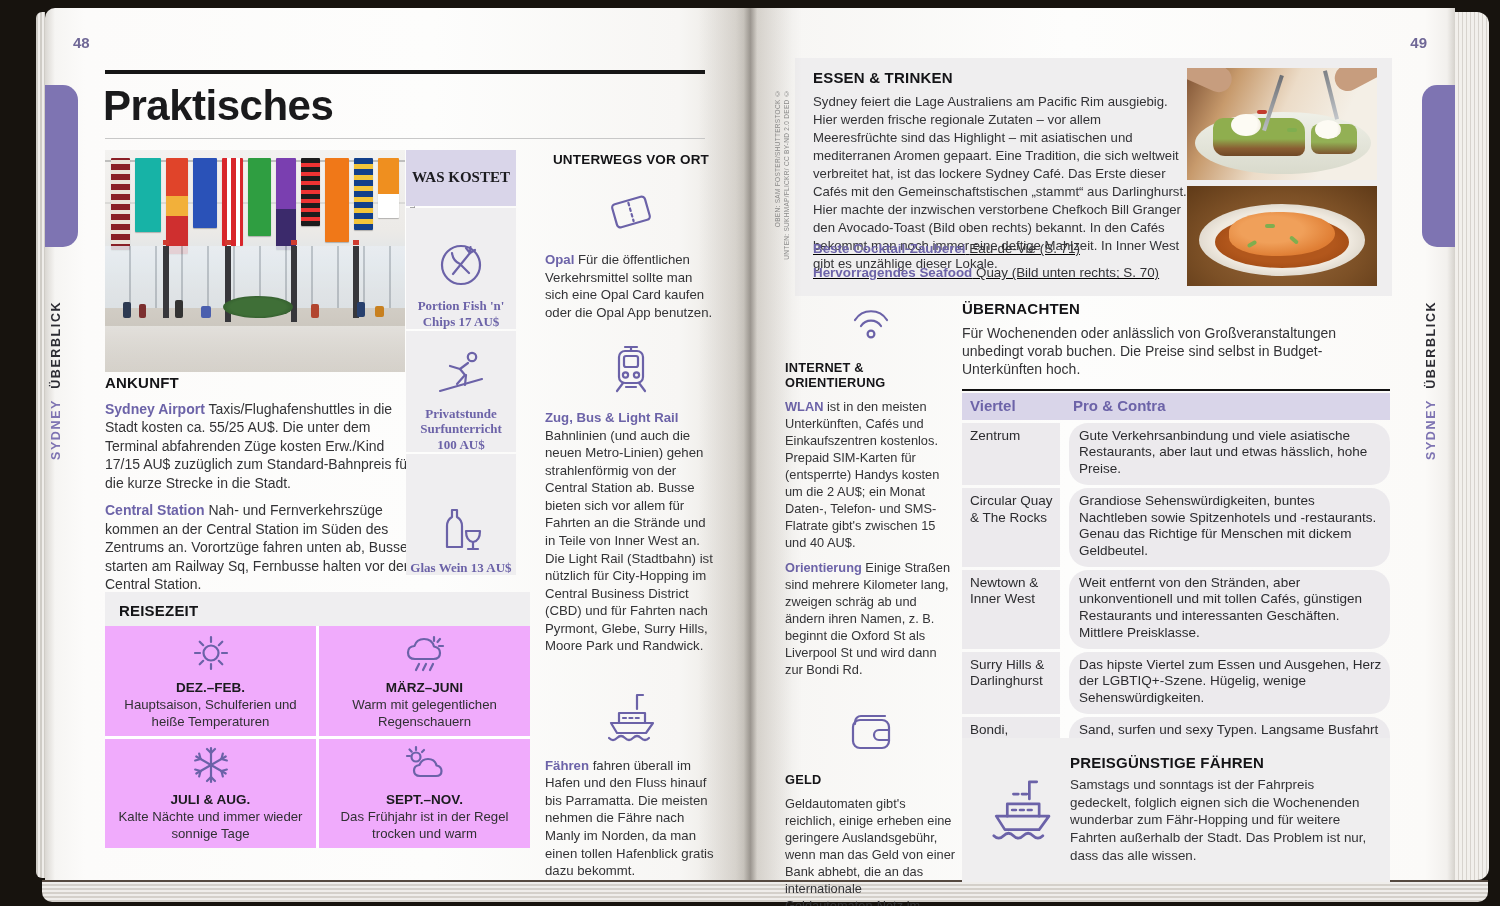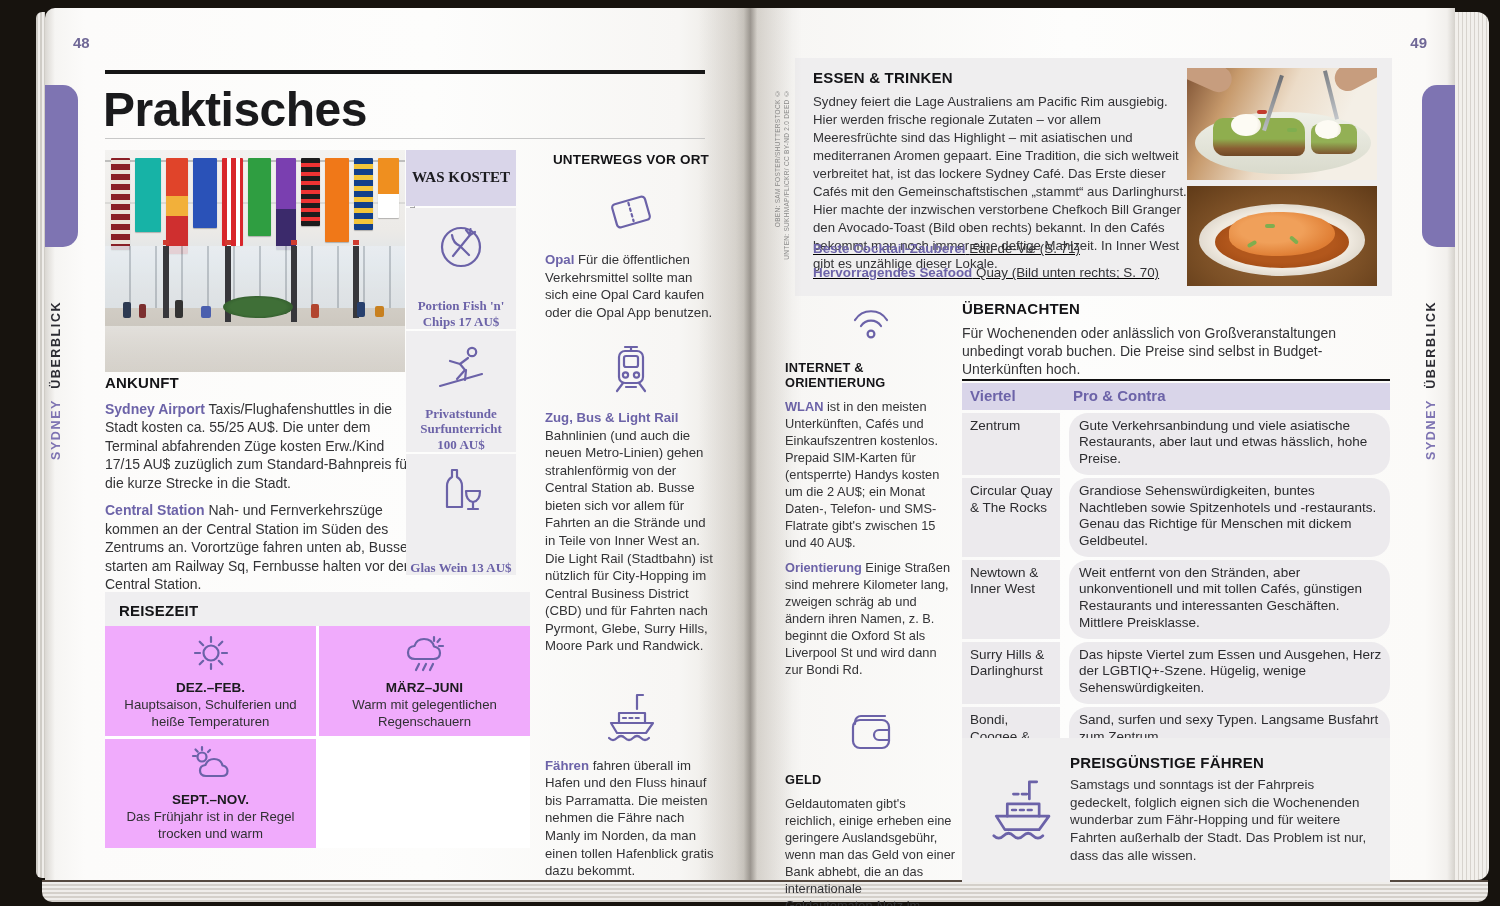--- a/index.html
+++ b/index.html
@@ -40,21 +40,21 @@
   .tab-label{position:absolute;top:242px;width:30px;height:210px;
     writing-mode:vertical-rl;transform:rotate(180deg);
     font-size:12.5px;font-weight:bold;letter-spacing:1.6px;white-space:nowrap;}
   .tab-label .sec{color:#7e74b2;}
   .tab-label .lab{color:#2c2c33;}
   .tab-label-l{left:4px;}
   .tab-label-r{left:674px;}
 
   
   .rule-top{position:absolute;left:60px;top:62px;width:600px;height:4px;background:#161616;}
-  .title{position:absolute;left:58px;top:74px;font-size:48px;font-weight:bold;
+  .title{position:absolute;left:58px;top:74px;font-size:42px;font-weight:bold;
     letter-spacing:-.5px;color:#1a1a1c;}
   .rule-thin{position:absolute;left:60px;top:130px;width:600px;height:1px;background:#c8c8c8;}
 
   .photo-airport{position:absolute;left:60px;top:142px;width:300px;height:222px;overflow:hidden;
     background:linear-gradient(180deg,#f3f2f0 0,#eceae7 36%,#dfe4e7 50%,#d6d2ca 63%,#ccc7bf 80%,#d5d1ca 100%);}
   .beam{position:absolute;left:0;width:100%;height:2px;background:rgba(150,150,150,.55);}
   .flags{position:absolute;left:6px;top:8px;width:288px;height:110px;display:flex;gap:5px;align-items:flex-start;}
   .flag{border-radius:1px;box-shadow:0 1px 1px rgba(0,0,0,.25);}
   .glasswall{position:absolute;left:0;top:96px;width:100%;height:62px;
     background:repeating-linear-gradient(90deg,rgba(175,188,198,.0) 0 24px,rgba(120,130,140,.45) 24px 26px),
@@ -68,21 +68,21 @@
     background:linear-gradient(180deg,rgba(255,255,255,.45),rgba(255,255,255,0));}
   .credit-v{position:absolute;writing-mode:vertical-rl;font-size:7px;letter-spacing:.4px;color:#909090;white-space:nowrap;}
   .credit-airport{left:364px;top:144px;}
 
   .ankunft{position:absolute;left:60px;top:366px;width:314px;}
   .ankunft p{margin:9px 0 0;font-size:14px;line-height:1.32;}
   .waskostet{position:absolute;left:361px;top:142px;width:110px;font-family:Liberation Serif, serif;}
   .wk-head{height:56px;background:#d9d5e9;display:flex;align-items:center;justify-content:center;
     text-align:center;font-size:15px;font-weight:bold;color:#1c1c20;line-height:1.15;}
   .wk-cell{margin-top:2px;height:121px;background:#efeef0;display:flex;flex-direction:column;
-    align-items:center;justify-content:space-between;padding-top:10px;box-sizing:border-box;}
+    align-items:center;justify-content:flex-end;padding-top:10px;box-sizing:border-box;}
   .wk-label{margin-top:4px;text-align:center;font-size:13px;font-weight:bold;color:#6c63a8;line-height:1.18;padding:0 3px;}
 
   .unterwegs{position:absolute;left:500px;top:144px;width:172px;}
   .uw-head{text-align:center;font-size:13.5px;font-weight:bold;color:#141417;letter-spacing:.2px;}
   .uw-icon{display:flex;justify-content:center;}
   .uw-icon.m1{margin-top:16px;} .uw-icon.m2{margin-top:22px;} .uw-icon.m3{margin-top:30px;}
   .unterwegs p{margin:10px 0 0;font-size:13.2px;line-height:1.33;}
 
   .reisezeit{position:absolute;left:60px;top:584px;width:425px;height:256px;background:#efeef0;}
   .rz-head{position:absolute;left:14px;top:10px;}
@@ -129,21 +129,21 @@
   .herb{position:absolute;width:10px;height:4px;border-radius:2px;background:#7fae4f;}
 
   .netcol{position:absolute;left:35px;top:288px;width:172px;}
   .netcol .icon-row{display:flex;justify-content:center;}
   .netcol h4{margin:12px 0 0;font-size:12.8px;font-weight:bold;color:#141417;letter-spacing:.2px;}
   .netcol p{margin:8px 0 0;font-size:12.8px;line-height:1.33;}
   .netcol .icon-wallet{margin-top:26px;}
 
   .ueber{position:absolute;left:212px;top:292px;width:428px;}
   .ueber-intro{margin:7px 0 0;font-size:14px;line-height:1.3;}
-  .vtable{border-top:2.5px solid #111;}
+  .vtable{margin-top:10px;border-top:2.5px solid #111;}
   .t-head{display:flex;background:#d9d5e9;padding:4px 0 6px;margin-top:2px;}
   .t-h1{width:101px;padding-left:8px;box-sizing:border-box;}
   .t-h2{padding-left:10px;}
   .t-head span{font-size:15px;font-weight:bold;color:#6c63a8;}
   .t-row{display:flex;gap:9px;margin-top:3px;}
   .t-c1{width:98px;box-sizing:border-box;background:#eceaed;padding:5px 5px 7px 8px;
     font-size:13.5px;line-height:1.24;color:#2c2c2f;}
   .t-c2{flex:1;background:#eceaed;padding:5px 8px 7px 10px;
     font-size:13.5px;line-height:1.24;color:#2c2c2f;border-radius:19px;}
 
@@ -296,20 +296,39 @@
           <svg class="ic" width="44" height="44" viewBox="0 0 44 44">
             <path d="M31,6 v4 M37,8 l-2.5,3 M40,15 h-4"></path>
             <path d="M12,28 q-7,0 -7,-6.5 q0,-6 6.5,-6.5 q2,-7 9.5,-7 q8,0 10,7.5 q6,1 6,6.5 q0,6 -6.5,6 z"></path>
             <path d="M16,33 l-3,6 M23,33 l-3,6 M30,33 l-3,6"></path>
           </svg>
           <div class="rz-title">MÄRZ–JUNI</div>
           <div class="rz-text">Warm mit gelegentlichen Regenschauern</div>
         </div>
         <div class="rz-cell">
           <svg class="ic" width="44" height="44" viewBox="0 0 44 44">
+            <defs>
+                <g id="sfarm">
+                  <line x1="22" y1="22" x2="22" y2="5"></line>
+                  <line x1="22" y1="10" x2="18" y2="6"></line>
+                  <line x1="22" y1="10" x2="26" y2="6"></line>
+                </g>
+              </defs>
+            <use href="#sfarm"></use>
+              <use href="#sfarm" transform="rotate(60 22 22)"></use>
+              <use href="#sfarm" transform="rotate(120 22 22)"></use>
+            <use href="#sfarm" transform="rotate(180 22 22)"></use>
+              <use href="#sfarm" transform="rotate(240 22 22)"></use>
+              <use href="#sfarm" transform="rotate(300 22 22)"></use>
+          </svg>
+          <div class="rz-title">JULI &amp; AUG.</div>
+          <div class="rz-text">Kalte Nächte und immer wieder sonnige Tage</div>
+        </div>
+        <div class="rz-cell">
+          <svg class="ic" width="44" height="44" viewBox="0 0 44 44">
             <path d="M13,4 v3 M4,13 h3 M6.5,6.5 l2.2,2.2 M21,7 l-2,2"></path>
             <circle cx="13" cy="14" r="4.5"></circle>
             <path d="M17,33 q-6,0 -6,-5.5 q0,-5 5.5,-5.5 q2,-6 8.5,-6 q7,0 8.5,6.5 q5,1 5,5.5 q0,5 -5.5,5 z"></path>
           </svg>
           <div class="rz-title">SEPT.–NOV.</div>
           <div class="rz-text">Das Frühjahr ist in der Regel trocken und warm</div>
         </div>
       </div>
     </div>
   </div>

